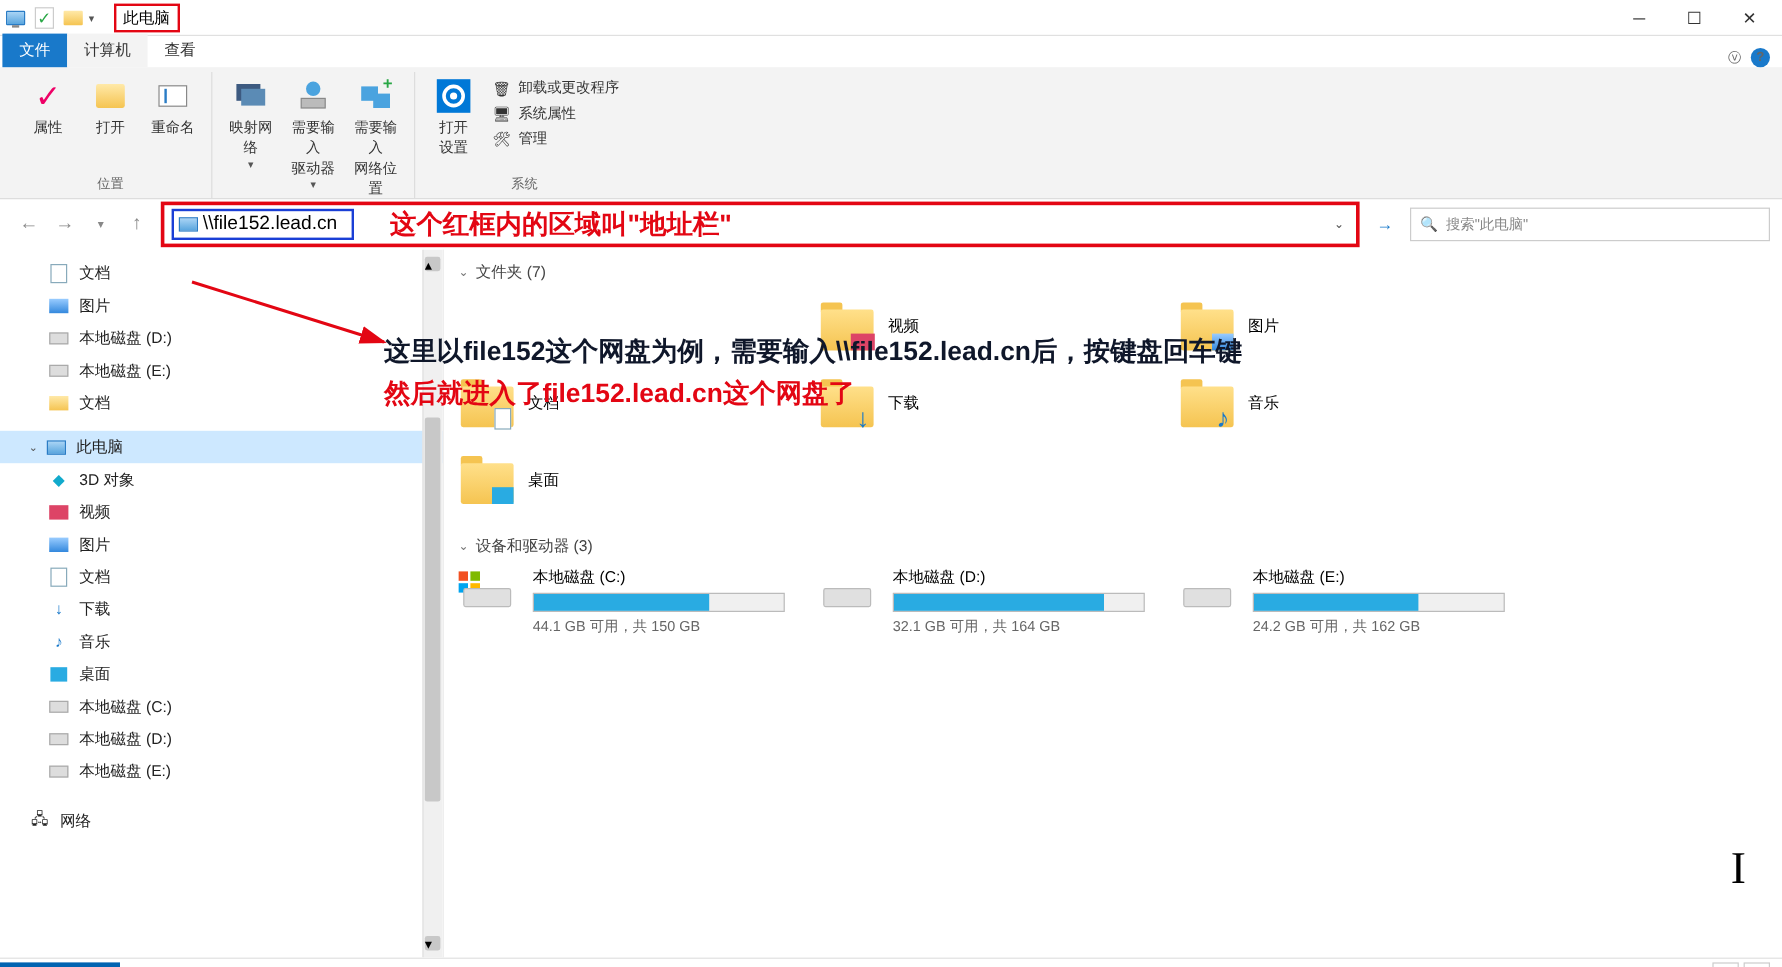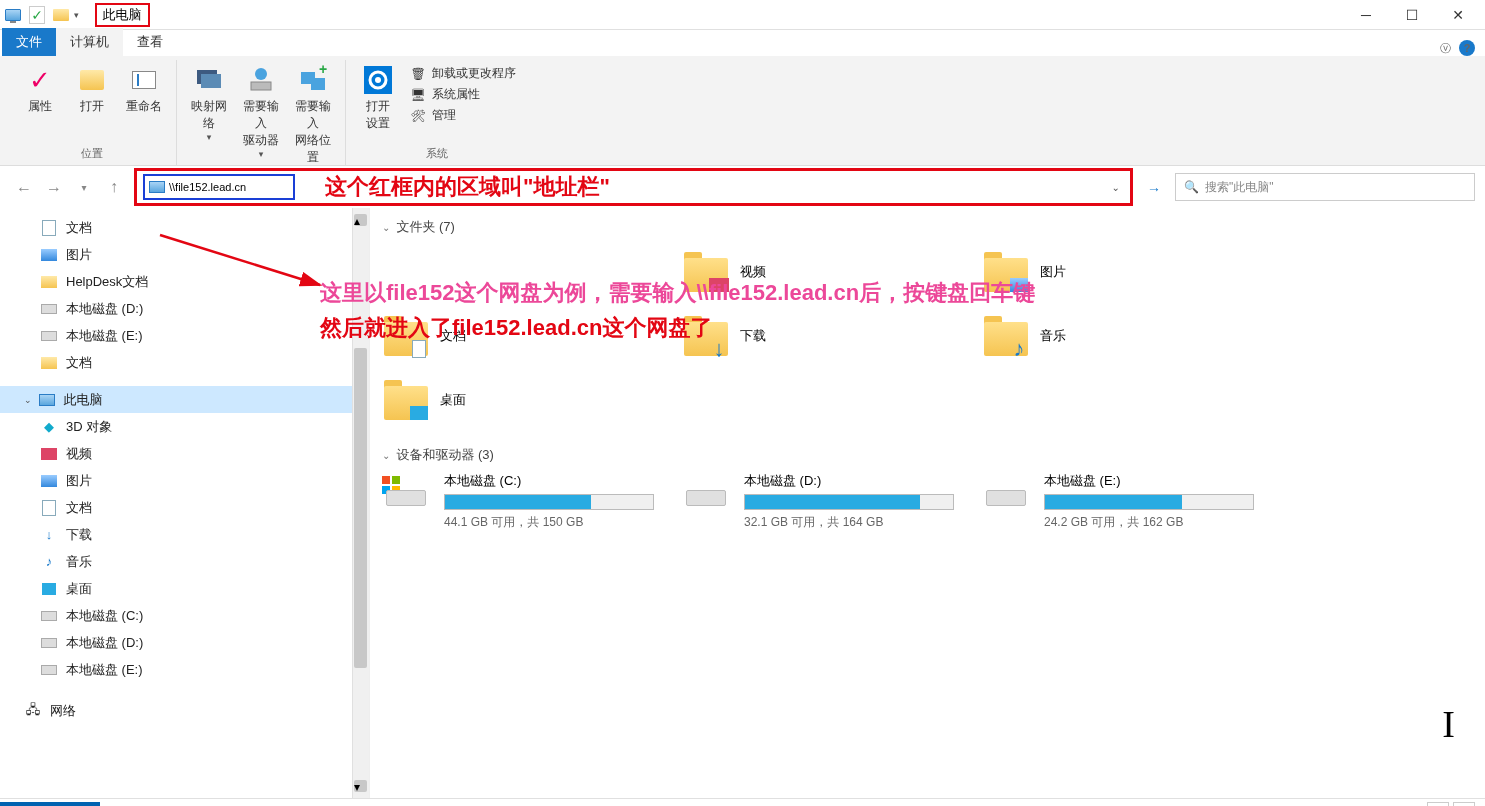--- a/index.html
+++ b/index.html
@@ -40,21 +40,21 @@
   .ribbon-small { display:flex; align-items:center; gap:6px; font-size:12px; color:#333; padding:1px 4px;}
   .ribbon-small .sico{width:16px;height:16px;display:inline-flex;align-items:center;justify-content:center;}
 
   
   .nav-row { height:42px; display:flex; align-items:center; padding:0 10px; gap:6px; position:relative;}
   .nav-arrows { display:flex; gap:2px; color:#888;}
   .nav-arrow { width:28px; height:28px; display:flex; align-items:center; justify-content:center; font-size:16px;}
   .address-wrap { flex:1; position:relative; border:3px solid #e30613; height:38px; display:flex; align-items:center; padding:0 6px;}
   .address-inner { display:flex; align-items:center; border:2px solid #1a3fd6; height:26px; padding:0 4px; background:#fff;}
   .address-inner .aicon{width:16px;height:12px;background:linear-gradient(#a9d4f5,#5aa6de);border:1px solid #2a7cc5;margin-right:4px;}
-  .address-inner input{border:none;outline:none;font-size:11px;width:120px;background:transparent;}
+  .address-inner input{border:none;outline:none;font-size:16px;width:120px;background:transparent;}
   .address-annot{color:#e30613;font-weight:bold;font-size:22px;margin-left:30px;}
   .addr-dropdown{position:absolute;right:10px;color:#555;font-size:10px;}
   .refresh{width:30px;color:#1979ca;text-align:center;font-size:14px;}
   .search-box{width:300px;height:28px;border:1px solid #ccc;display:flex;align-items:center;padding:0 8px;gap:6px;color:#888;}
 
   
   .content { display:flex; height:590px; }
   .tree { width:370px; border-right:1px solid #eee; overflow:hidden; padding-top:6px; position:relative;}
   .tree-scroll{position:absolute;right:0;top:0;bottom:0;width:17px;background:#f0f0f0;border-left:1px solid #e0e0e0;}
   .tree-thumb{position:absolute;right:2px;width:13px;background:#c8c8c8;border-radius:2px;}
@@ -79,21 +79,21 @@
   .drive-ico{width:48px;height:36px;position:relative;margin-top:4px;}
   .drive-ico .box{position:absolute;left:4px;top:14px;width:40px;height:16px;background:#e0e0e0;border:1px solid #bbb;border-radius:2px;}
   .drive-ico .win{position:absolute;left:0;top:0;width:18px;height:18px;}
   .drive-info{flex:1;}
   .drive-name{font-size:13px;margin-bottom:4px;}
   .drive-bar{width:210px;height:16px;border:1px solid #bbb;background:#f0f0f0;position:relative;}
   .drive-fill{position:absolute;left:0;top:0;bottom:0;background:#29abe2;}
   .drive-txt{font-size:12px;color:#666;margin-top:4px;}
 
   
-  .annot-line1{position:absolute;left:320px;top:278px;color:#ec4899;font-weight:bold;font-size:22px;z-index:50;}
+  .annot-line1{position:absolute;left:320px;top:278px;color:#0f172a;font-weight:bold;font-size:22px;z-index:50;}
   .annot-line2{position:absolute;left:320px;top:313px;color:#e30613;font-weight:bold;font-size:22px;z-index:50;}
   .arrow-svg{position:absolute;left:150px;top:230px;z-index:49;pointer-events:none;}
 
   
   .status{height:24px;border-top:1px solid #e0e0e0;display:flex;align-items:center;padding:0 10px;font-size:12px;color:#444;}
   .status .views{margin-left:auto;display:flex;gap:4px;}
   .view-btn{width:22px;height:18px;border:1px solid #ccc;display:flex;align-items:center;justify-content:center;font-size:10px;color:#666;}
   .status-blue{position:absolute;left:0;bottom:0;height:4px;width:100px;background:#0063b1;}
   .text-cursor{position:absolute; right:30px; bottom:60px; font-size:38px; color:#000; font-family:serif;}
 
@@ -274,26 +274,20 @@
           <span>文档</span>
         </div>
         <div class="tree-item l2">
           <span class="tico">
             <span style="width:16px;height:12px;background:linear-gradient(#9cf,#38d);display:block;"></span>
           </span>
           <span>图片</span>
         </div>
         <div class="tree-item l2">
           <span class="tico">
-            <span style="width:16px;height:12px;background:linear-gradient(#ffe9a8,#f5c451);display:block;"></span>
-          </span>
-          <span>HelpDesk文档</span>
-        </div>
-        <div class="tree-item l2">
-          <span class="tico">
             <span style="width:16px;height:10px;background:#ddd;border:1px solid #aaa;display:block;"></span>
           </span>
           <span>本地磁盘 (D:)</span>
         </div>
         <div class="tree-item l2">
           <span class="tico">
             <span style="width:16px;height:10px;background:#ddd;border:1px solid #aaa;display:block;"></span>
           </span>
           <span>本地磁盘 (E:)</span>
         </div>

